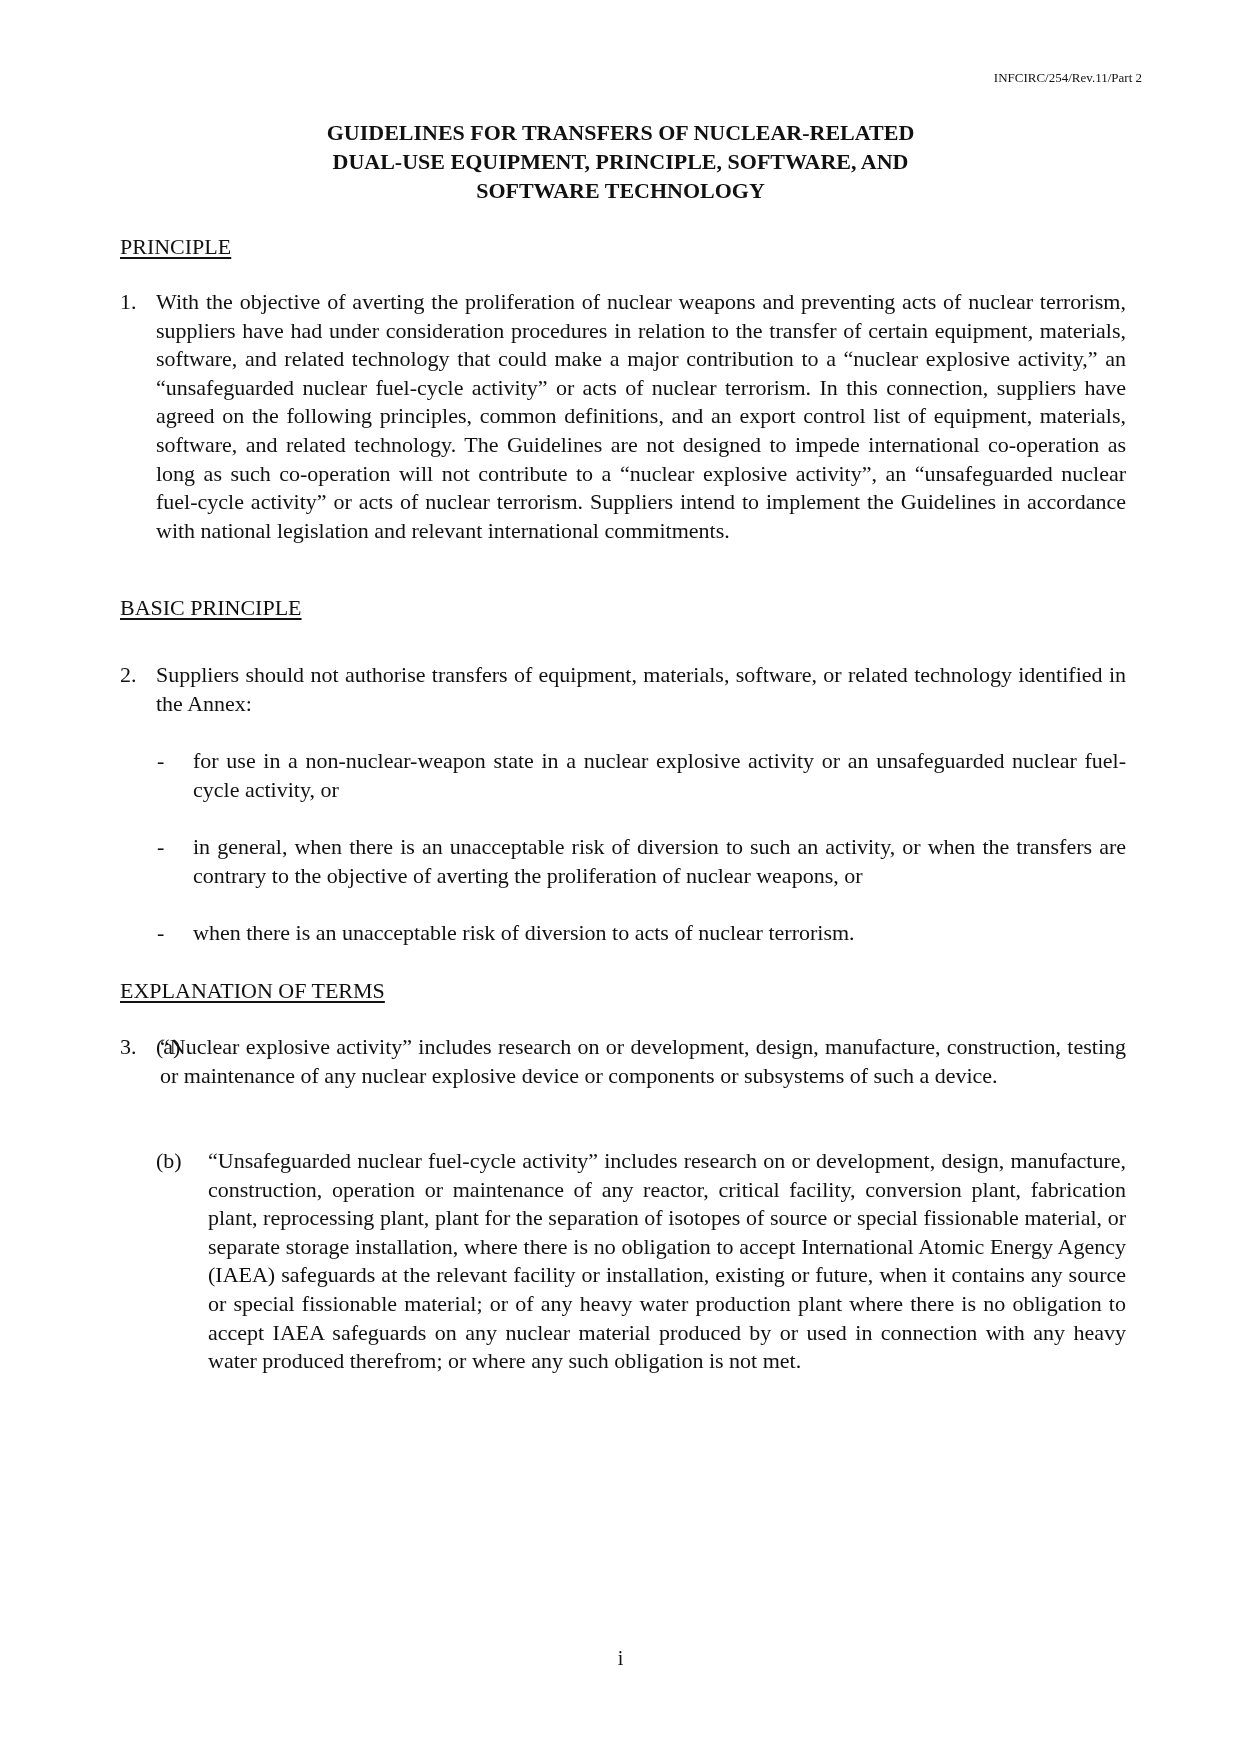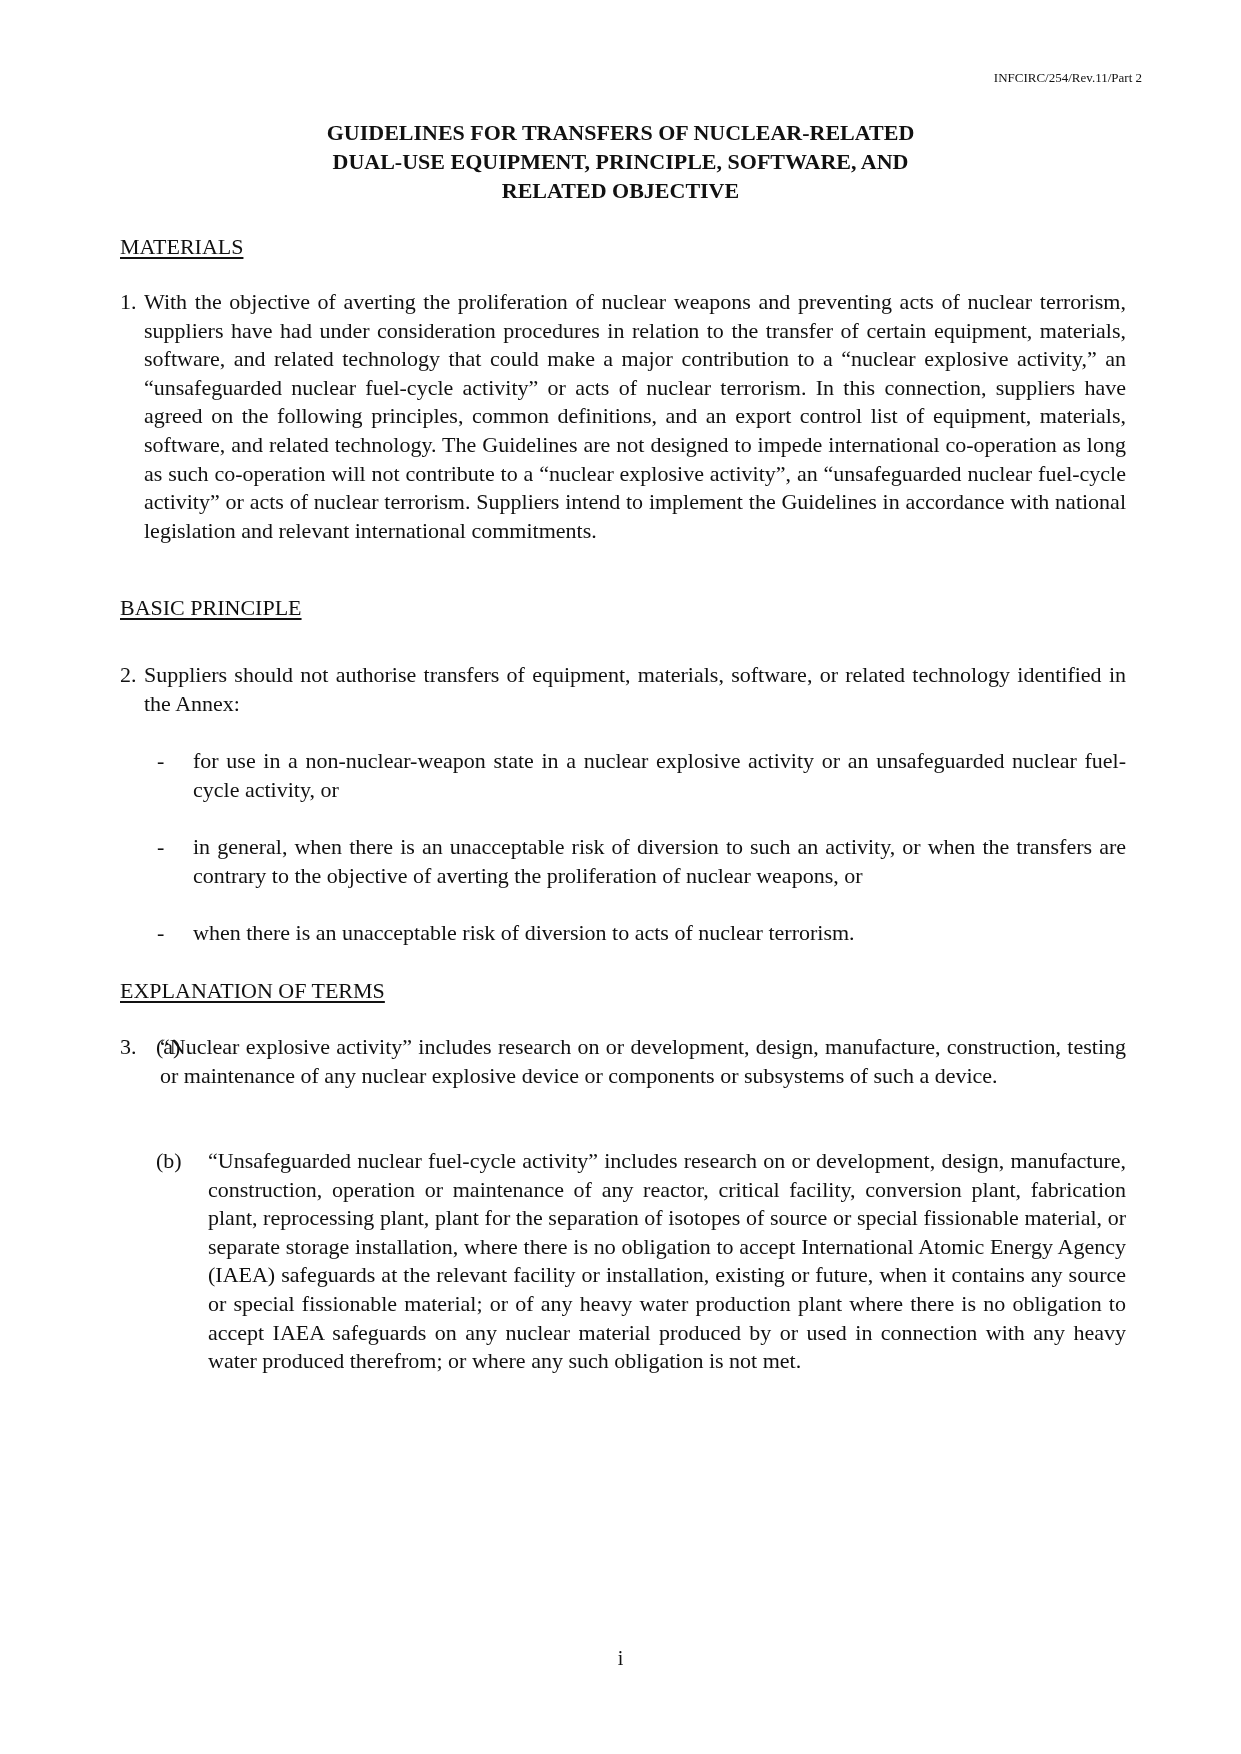--- a/index.html
+++ b/index.html
@@ -21,21 +21,21 @@
     position: absolute; left: 120px;
     font-size: 22px; line-height: 28px; text-decoration: underline;
     text-underline-offset: 3px;
   }
   .para {
     position: absolute; left: 120px; width: 1006px;
     font-size: 22px; line-height: 28.6px;
   }
   .para .num { position: absolute; left: 0; top: 0; }
   .para .body {
-    margin-left: 24px; text-align: justify; text-align-last: left;
+    margin-left: 36px; text-align: justify; text-align-last: left;
   }
   .bullet {
     position: absolute; left: 157px; width: 969px;
     font-size: 22px; line-height: 28.6px;
   }
   .bullet .dash { position: absolute; left: 0; top: 0; }
   .bullet .body { margin-left: 36px; text-align: justify; text-align-last: left; }
   .sub {
     position: absolute; width: 1006px;
     font-size: 22px; line-height: 28.6px;
@@ -49,24 +49,24 @@
   }
 </style>
 </head>
 <body>
 
 <div class="doc-ref">INFCIRC/254/Rev.11/Part 2</div>
 
 <div class="title">
   <div>GUIDELINES FOR TRANSFERS OF NUCLEAR-RELATED</div>
   <div>DUAL-USE EQUIPMENT, PRINCIPLE, SOFTWARE, AND</div>
-  <div>RELATED OBJECTIVE</div>
+  <div>SOFTWARE TECHNOLOGY</div>
 </div>
 
-<div class="heading" style="top:233px;">MATERIALS</div>
+<div class="heading" style="top:233px;">PRINCIPLE</div>
 
 <div class="para" style="top:288px;">
   <span class="num">1.</span>
   <div class="body">With the objective of averting the proliferation of nuclear weapons and preventing acts of nuclear terrorism, suppliers have had under consideration procedures in relation to the transfer of certain equipment, materials, software, and related technology that could make a major contribution to a “nuclear explosive activity,” an “unsafeguarded nuclear fuel-cycle activity” or acts of nuclear terrorism. In this connection, suppliers have agreed on the following principles, common definitions, and an export control list of equipment, materials, software, and related technology. The Guidelines are not designed to impede international co-operation as long as such co-operation will not contribute to a “nuclear explosive activity”, an “unsafeguarded nuclear fuel-cycle activity” or acts of nuclear terrorism. Suppliers intend to implement the Guidelines in accordance with national legislation and relevant international commitments.</div>
 </div>
 
 <div class="heading" style="top:594px;">BASIC PRINCIPLE</div>
 
 <div class="para" style="top:661px;">
   <span class="num">2.</span>

